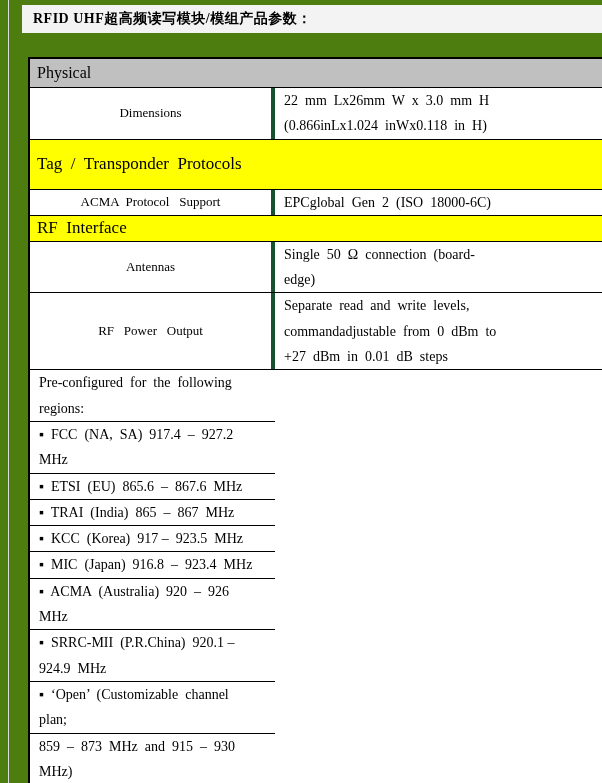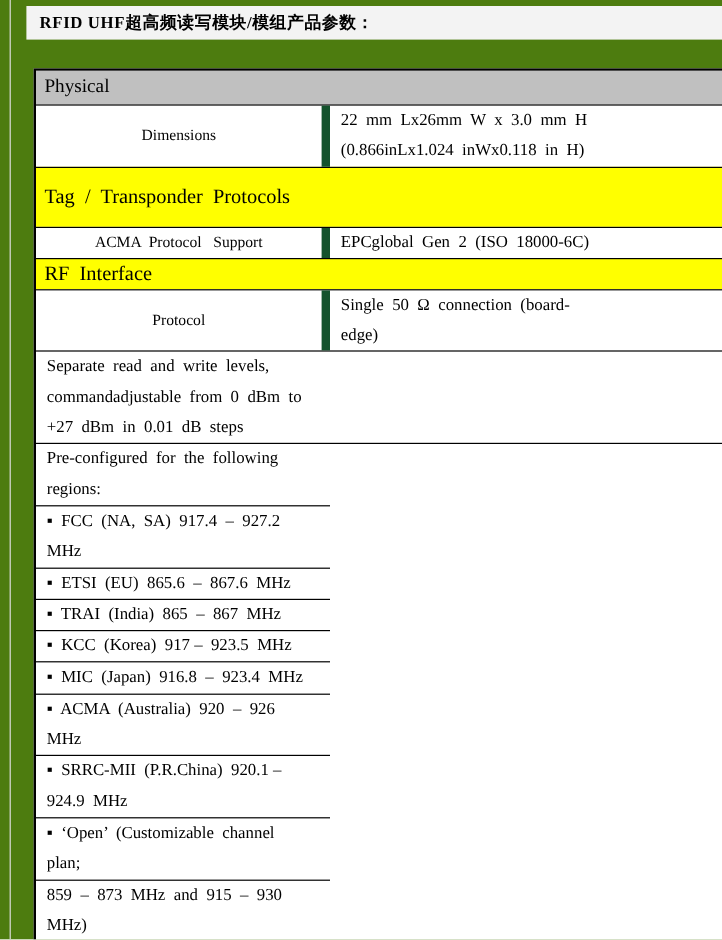--- a/index.html
+++ b/index.html
@@ -40,21 +40,21 @@
     padding-left: 7px;
     display: flex; align-items: center;
     white-space: pre;
   }
   .sec-gray { background: #c0c0c0; height: 28px; font-size: 16px; }
   .sec-yellow { background: #ffff00; font-size: 17px; }
   .sec-tall { height: 50px; }
   .sec-short { height: 26px; }
   .prow { display: grid; grid-template-columns: 245px 1fr; }
   .lbl {
-    border-right: 7px solid #14532d;
+    border-right: 4px solid #14532d;
     display: flex; align-items: center; justify-content: center;
     font-size: 13px; text-align: center;
     white-space: pre-wrap;
     padding: 0 6px;
   }
   .val {
     font-size: 14px; line-height: 25.3px;
     padding: 0 6px 0 9px;
     white-space: pre-wrap;
   }
@@ -88,26 +88,27 @@
     <div class="sec sec-yellow sec-tall">Tag  /  Transponder  Protocols</div>
 
     <div class="prow">
       <div class="lbl">ACMA  Protocol   Support</div>
       <div class="val">EPCglobal  Gen  2  (ISO  18000-6C)</div>
     </div>
 
     <div class="sec sec-yellow sec-short">RF  Interface</div>
 
     <div class="prow">
-      <div class="lbl">Protocol</div>
+      <div class="lbl">Antennas</div>
       <div class="val">Single  50  Ω  connection  (board-
 edge)</div>
     </div>
 
     <div class="prow">
+      <div class="lbl">RF   Power   Output</div>
       <div class="val">Separate  read  and  write  levels,
 commandadjustable  from  0  dBm  to
 +27  dBm  in  0.01  dB  steps</div>
     </div>
 
     <div class="prow">
       <div class="subcol">
         <div class="sub">Pre-configured  for  the  following
 regions:</div>
         <div class="sub">▪  FCC  (NA,  SA)  917.4  –  927.2

